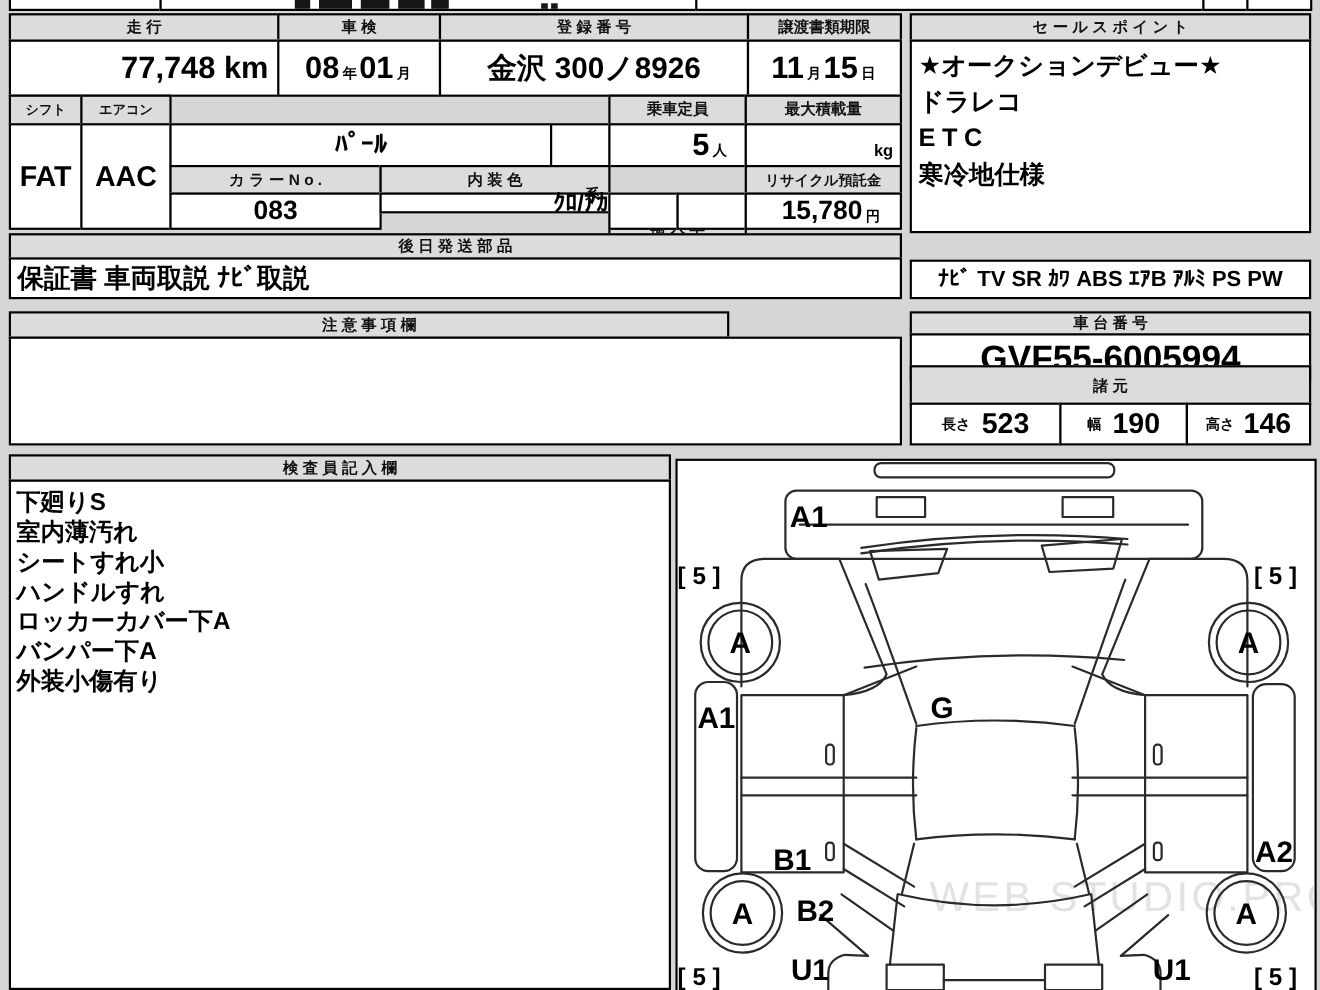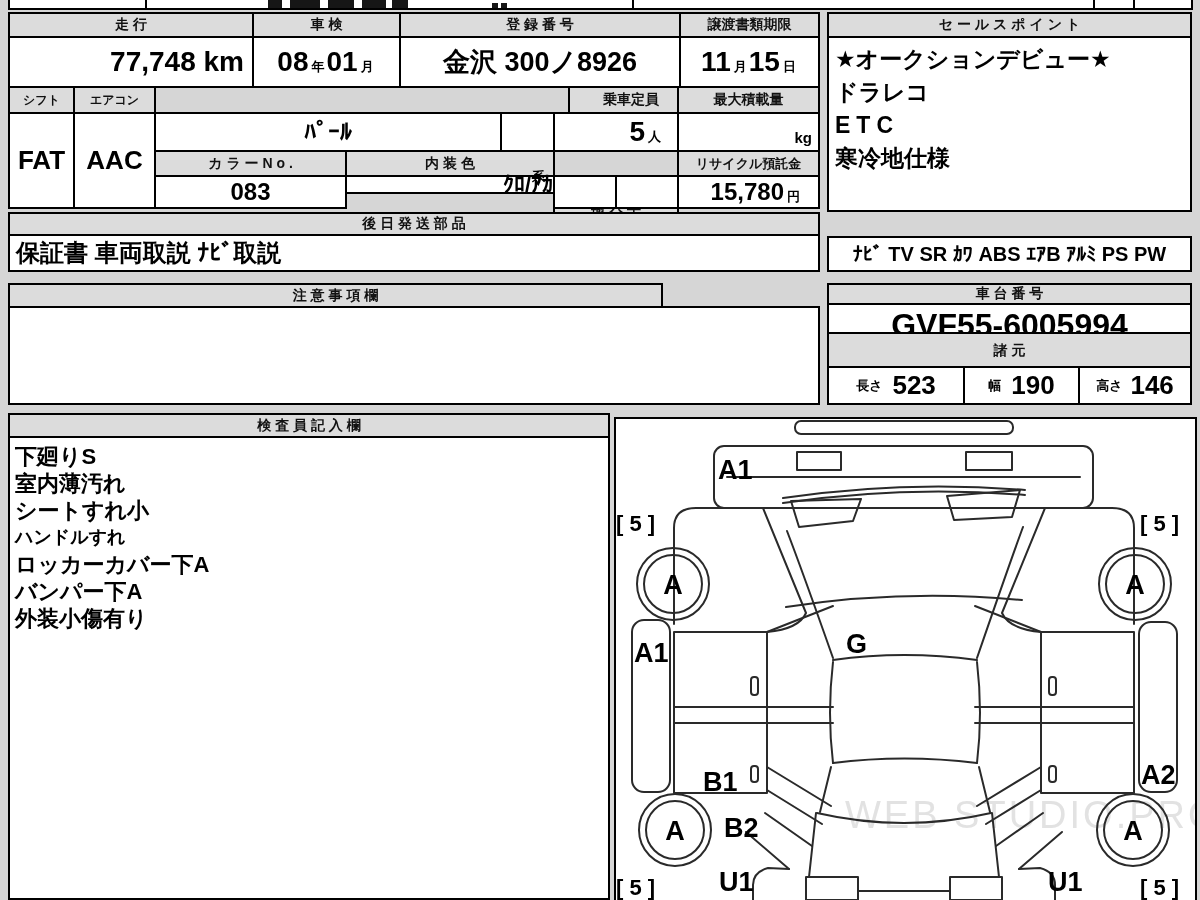--- a/index.html
+++ b/index.html
@@ -55,21 +55,21 @@
   <div class="c v" style="left:399px;top:36px;width:282px;height:52px;font-size:27px;">金沢 300ノ8926</div>
   <div class="c v" style="left:679px;top:36px;width:141px;height:52px;">
     <span class="big">11</span>
     <span class="unit">月</span>
     <span class="big">15</span>
     <span class="unit">日</span>
   </div>
 
   <div class="c h" style="left:8px;top:86px;width:67px;height:28px;font-size:12px;">シフト</div>
   <div class="c h" style="left:73px;top:86px;width:83px;height:28px;font-size:12px;">エアコン</div>
-  <div class="c h" style="left:553px;top:86px;width:126px;height:28px;margin-left:15px;">乗車定員</div>
+  <div class="c h" style="left:553px;top:86px;width:126px;height:28px;">乗車定員</div>
   <div class="c h" style="left:677px;top:86px;width:143px;height:28px;">最大積載量</div>
 
   <div class="c v" style="left:8px;top:112px;width:67px;height:97px;font-size:26px;">FAT</div>
   <div class="c v" style="left:73px;top:112px;width:83px;height:97px;font-size:26px;">AAC</div>
 
   <div class="c v" style="left:154px;top:112px;width:348px;height:40px;font-size:24px;">ﾊﾟｰﾙ</div>
   <div class="c" style="left:500px;top:112px;width:55px;height:40px;"></div>
   <div class="c v vr" style="left:553px;top:112px;width:126px;height:40px;padding-right:14px;">
     <span style="font-size:28px;">5</span>
     <span class="unit">人</span>
@@ -123,21 +123,21 @@
   <div class="c v" style="left:1078px;top:366px;width:114px;height:39px;">
     <span style="font-size:13px;margin-right:8px;">高さ</span>
     <span style="font-size:26px;">146</span>
   </div>
 
   <div class="c h" style="left:8px;top:413px;width:602px;height:25px;">検 査 員 記 入 欄</div>
   <div class="c lines" style="left:8px;top:436px;width:602px;height:464px;padding:5px 0 0 5px;">
     <div style="font-size:22px;line-height:27px;">下廻りS</div>
     <div style="font-size:22px;line-height:27px;">室内薄汚れ</div>
     <div style="font-size:22px;line-height:27px;">シートすれ小</div>
-    <div style="font-size:18px;line-height:27px;">ハンドルすれ</div>
+    <div style="font-size:22px;line-height:27px;">ハンドルすれ</div>
     <div style="font-size:22px;line-height:27px;">ロッカーカバー下A</div>
     <div style="font-size:22px;line-height:27px;">バンパー下A</div>
     <div style="font-size:22px;line-height:27px;">外装小傷有り</div>
   </div>
 
   <div class="c" style="left:614px;top:417px;width:583px;height:485px;">
     <svg width="579" height="481" viewBox="616 419 579 481" style="display:block;">
       <g fill="none" stroke="#2a2a2a" stroke-width="2" stroke-linejoin="round" stroke-linecap="round">
 
         <text x="845" y="828" font-size="38" letter-spacing="3" stroke="none" style="fill:#cbcbcb;opacity:0.55;font-weight:400;">WEB STUDIO.PRO</text>

